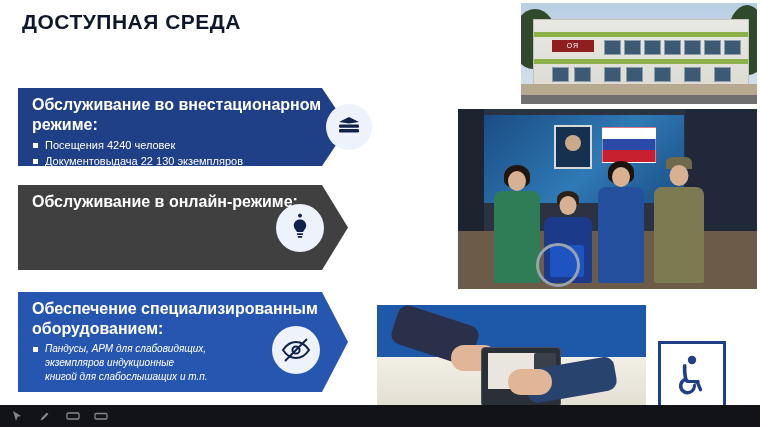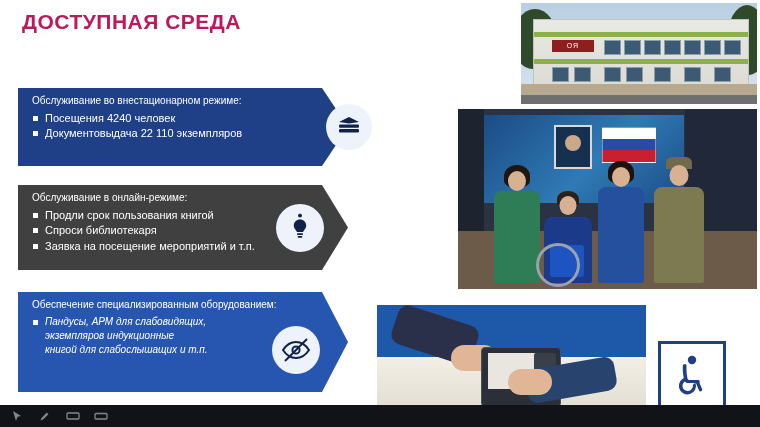--- a/index.html
+++ b/index.html
@@ -22,41 +22,41 @@
   }
 
   
   #title {
     position: absolute;
     left: 22px;
     top: 10px;
     font-size: 21px;
     font-weight: bold;
     letter-spacing: 0.5px;
-    color: #be185d;
+    color: #0f172a;
     white-space: nowrap;
   }
 
   
   .banner {
     position: absolute;
     display: block;
     color: #ffffff;
     box-sizing: border-box;
   }
   .banner .body {
     position: relative;
     height: 100%;
     box-sizing: border-box;
     padding: 7px 12px 7px 14px;
   }
   .banner h3 {
     margin: 0 0 3px 0;
-    font-size: 10px;
-    font-weight: normal;
+    font-size: 16px;
+    font-weight: bold;
     line-height: 1.25;
   }
   .banner ul {
     margin: 0;
     padding: 0;
     list-style: none;
   }
   .banner li {
     font-size: 11px;
     line-height: 1.42;
@@ -339,42 +339,37 @@
     </div>
     <div class="p3-arm" style="right:30px; top:58px; width:90px; height:34px; transform:rotate(-10deg); background:#27436e;"></div>
     <div class="p3-hand" style="right:94px; top:64px; width:44px; height:26px;"></div>
   </div>
 
   <div class="banner" id="banner1">
     <div class="body">
       <h3>Обслуживание во внестационарном режиме:</h3>
       <ul>
         <li>Посещения 4240 человек</li>
-        <li>Документовыдача 22 110 экземпляров</li>
+        <li>Документовыдача 22 130 экземпляров</li>
       </ul>
     </div>
   </div>
   <div class="icon-circle" id="icon1">
     <svg width="26" height="26" viewBox="0 0 26 26" aria-hidden="true">
       <g fill="#10214a">
         <rect x="3" y="15" width="20" height="3.4" rx="1.2"></rect>
         <rect x="3" y="10.4" width="20" height="3.4" rx="1.2"></rect>
         <path d="M13 3 L23 8 L13 9.6 L3 8 Z"></path>
       </g>
     </svg>
   </div>
 
   <div class="banner" id="banner2">
     <div class="body">
       <h3>Обслуживание в онлайн-режиме:</h3>
-      <ul>
-        <li>Продли срок пользования книгой</li>
-        <li>Спроси библиотекаря</li>
-        <li>Заявка на посещение мероприятий и т.п.</li>
-      </ul>
     </div>
   </div>
   <div class="icon-circle" id="icon2">
     <svg width="30" height="30" viewBox="0 0 30 30" aria-hidden="true">
       <g fill="#10214a">
         <path d="M15 6.5c-3.6 0-6.2 2.7-6.2 6 0 2.3 1.2 3.6 2.1 4.7.6.7.9 1.2.9 1.9h6.4c0-.7.3-1.2.9-1.9.9-1.1 2.1-2.4 2.1-4.7 0-3.3-2.6-6-6.2-6z"></path>
         <rect x="11.9" y="20.2" width="6.2" height="1.8" rx=".9"></rect>
         <rect x="12.6" y="23" width="4.8" height="1.7" rx=".85"></rect>
         <rect x="14.2" y="0.6" width="1.6" height="4" rx=".8"></rect>
         <rect x="14.2" y="0.6" width="1.6" height="4" rx=".8" transform="rotate(45 15 2.6)"></rect>

